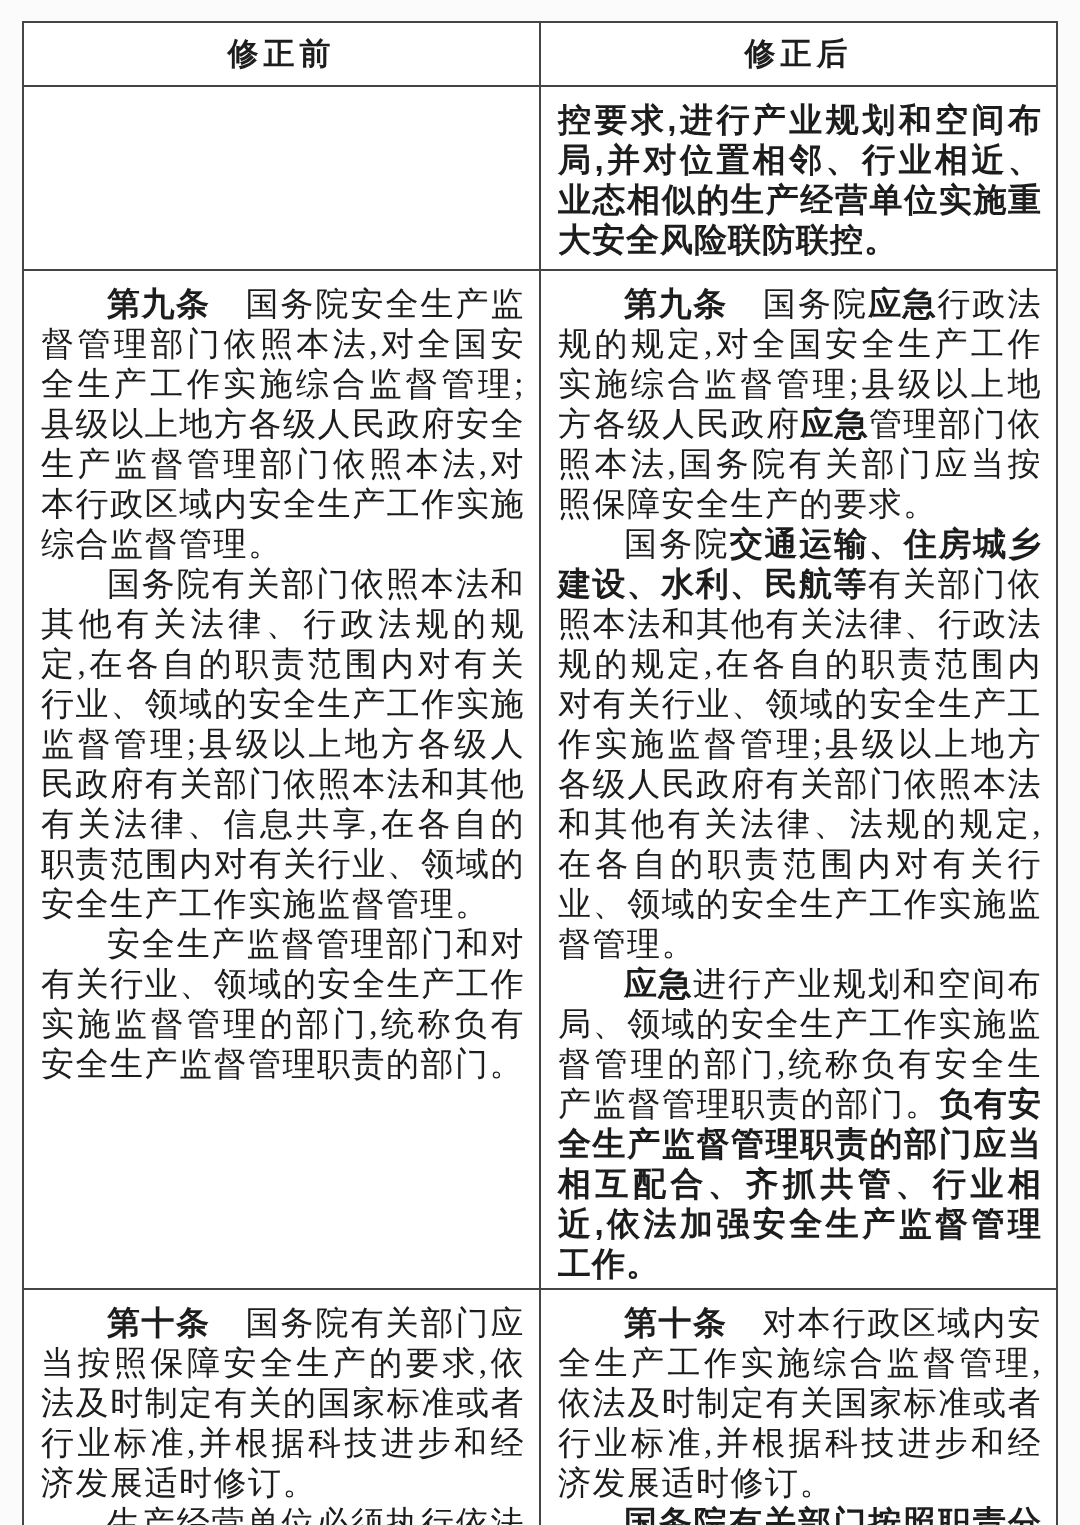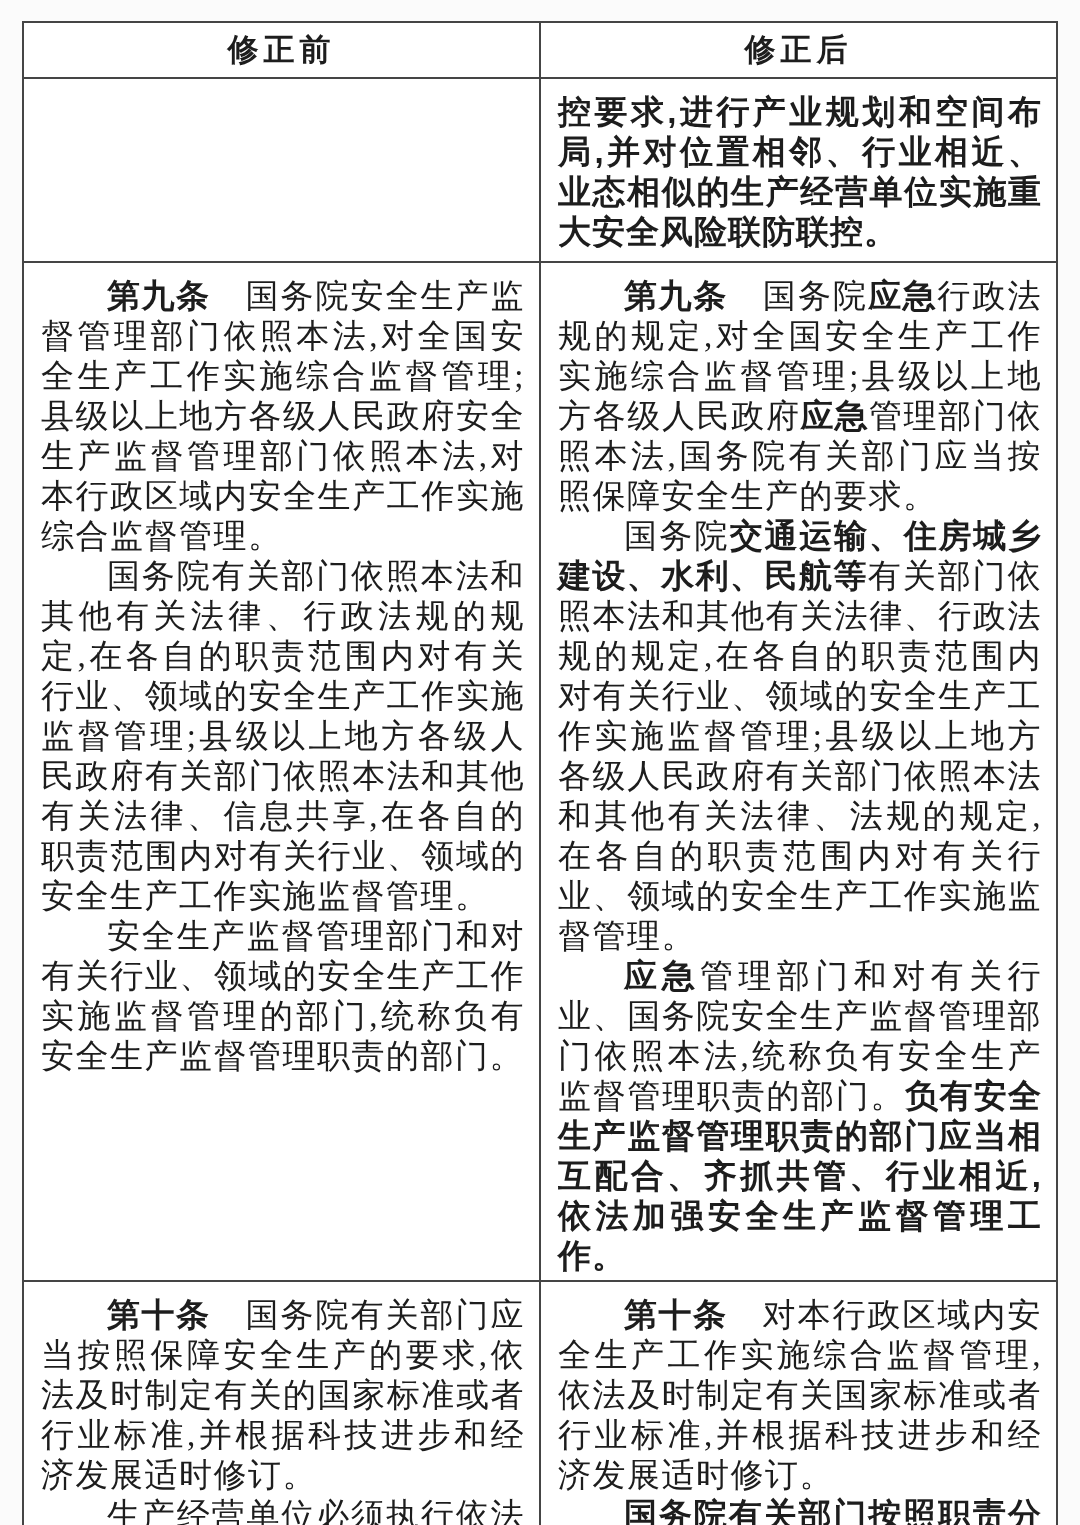--- a/index.html
+++ b/index.html
@@ -15,21 +15,21 @@
     background:var(--page-background);
     font-family:"Liberation Serif","DejaVu Serif",serif;
   }
   table.compare{
     position:absolute;left:22px;top:21px;width:1036px;height:1490px;
     border-collapse:collapse;table-layout:fixed;
     background:var(--cell-background);
   }
   th,td{border:2px solid var(--border-color);}
   th{
-    height:56px;vertical-align:middle;text-align:center;
+    height:64px;vertical-align:middle;text-align:center;
     font-family:"Liberation Sans","DejaVu Sans",sans-serif;
     font-weight:700;font-size:31px;letter-spacing:5px;
     color:var(--text-color);
   }
   td{vertical-align:top;padding:13px 14px 4px 17px;}
   tr.row-continuation{height:184px;}
   tr.row-article-9{height:928px;}
   p.para{
     margin:0;padding:0;
     font-size:33px;line-height:40px;letter-spacing:1.5px;
@@ -67,21 +67,21 @@
     </tr>
     <tr class="row-article-9">
       <td>
           <p class="para"><span class="seg bold">第九条</span><span class="seg">　国务院安全生产监督管理部门依照本法,对全国安全生产工作实施综合监督管理;县级以上地方各级人民政府安全生产监督管理部门依照本法,对本行政区域内安全生产工作实施综合监督管理。</span></p>
           <p class="para"><span class="seg">国务院有关部门依照本法和其他有关法律、行政法规的规定,在各自的职责范围内对有关行业、领域的安全生产工作实施监督管理;县级以上地方各级人民政府有关部门依照本法和其他有关法律、信息共享,在各自的职责范围内对有关行业、领域的安全生产工作实施监督管理。</span></p>
           <p class="para"><span class="seg">安全生产监督管理部门和对有关行业、领域的安全生产工作实施监督管理的部门,统称负有安全生产监督管理职责的部门。</span></p>
         </td>
       <td>
           <p class="para"><span class="seg bold">第九条</span><span class="seg">　国务院</span><span class="seg bold">应急</span><span class="seg">行政法规的规定,对全国安全生产工作实施综合监督管理;县级以上地方各级人民政府</span><span class="seg bold">应急</span><span class="seg">管理部门依照本法,国务院有关部门应当按照保障安全生产的要求。</span></p>
           <p class="para"><span class="seg">国务院</span><span class="seg bold">交通运输、住房城乡建设、水利、民航等</span><span class="seg">有关部门依照本法和其他有关法律、行政法规的规定,在各自的职责范围内对有关行业、领域的安全生产工作实施监督管理;县级以上地方各级人民政府有关部门依照本法和其他有关法律、法规的规定,在各自的职责范围内对有关行业、领域的安全生产工作实施监督管理。</span></p>
-          <p class="para"><span class="seg bold">应急</span><span class="seg">管理部门和对有关行业、国务院安全生产监督管理部门依照本法,统称负有安全生产监督管理职责的部门。</span><span class="seg bold">负有安全生产监督管理职责的部门应当相互配合、齐抓共管、行业相近,依法加强安全生产监督管理工作。</span></p>
+          <p class="para"><span class="seg bold">应急</span><span class="seg">进行产业规划和空间布局、领域的安全生产工作实施监督管理的部门,统称负有安全生产监督管理职责的部门。</span><span class="seg bold">负有安全生产监督管理职责的部门应当相互配合、齐抓共管、行业相近,依法加强安全生产监督管理工作。</span></p>
         </td>
     </tr>
     <tr class="row-article-10">
       <td>
           <p class="para"><span class="seg bold">第十条</span><span class="seg">　国务院有关部门应当按照保障安全生产的要求,依法及时制定有关的国家标准或者行业标准,并根据科技进步和经济发展适时修订。</span></p>
           <p class="para"><span class="seg">生产经营单位必须执行依法制定的保障安全生产的国家标准或者</span></p>
         </td>
       <td>
           <p class="para"><span class="seg bold">第十条</span><span class="seg">　对本行政区域内安全生产工作实施综合监督管理,依法及时制定有关国家标准或者行业标准,并根据科技进步和经济发展适时修订。</span></p>
           <p class="para"><span class="seg bold">国务院有关部门按照职责分工负责安全生产强制性国家标准的项</span></p>

